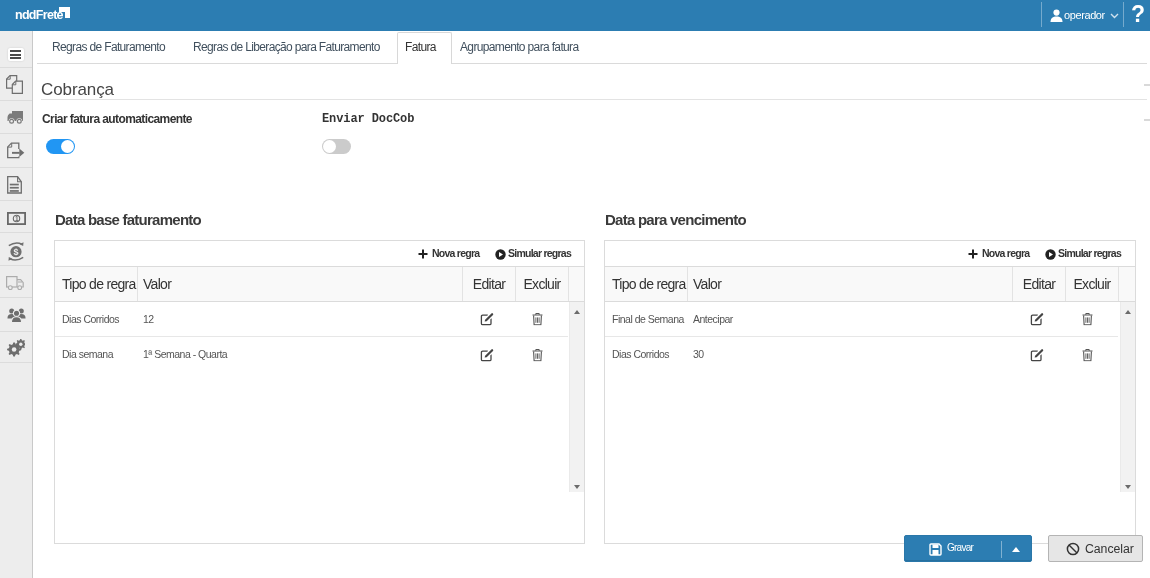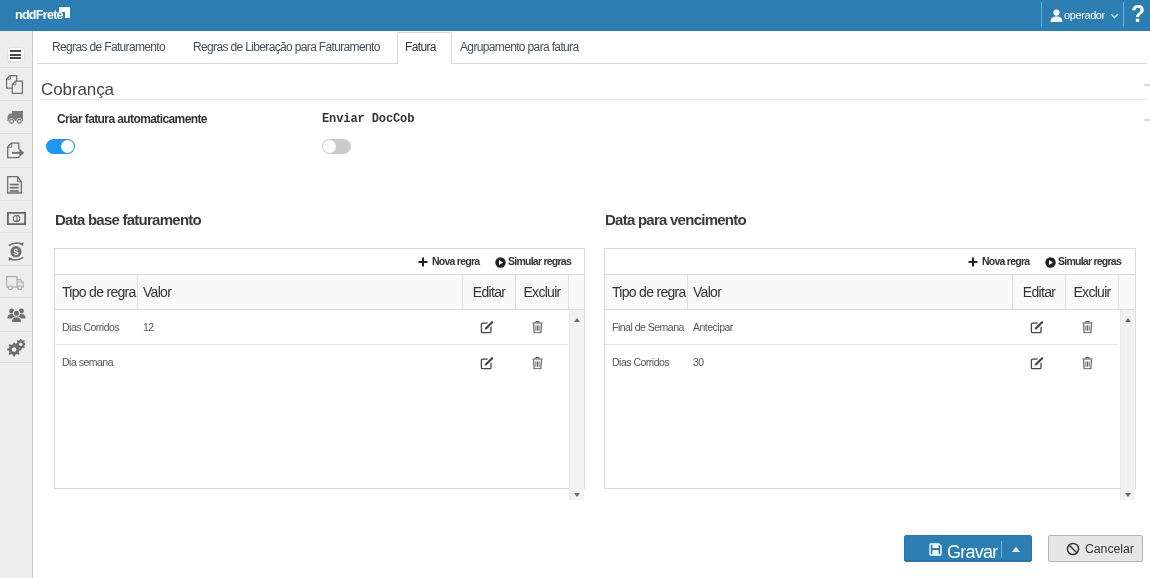--- a/index.html
+++ b/index.html
@@ -34,21 +34,21 @@
 .switch { position:absolute; top:139px; width:29px; height:15px; border-radius:8px; }
 .switch .knob { position:absolute; top:1px; width:13px; height:13px; background:#fff; border-radius:50%; }
 #sw1 { left:46px; background:#2196f3; }
 #sw1 .knob { right:1px; }
 #sw2 { left:322px; background:#cbcbcb; }
 #sw2 .knob { left:1px; }
 
 .sec-h { position:absolute; top:211px; font-size:15px; font-weight:bold; color:#3b3b3b; letter-spacing:-0.75px; white-space:nowrap; }
 
 
-.panel { position:absolute; top:248px; width:531px; height:241px; border:1px solid #dbdbdb; background:#fff; }
+.panel { position:absolute; top:240px; width:531px; height:304px; border:1px solid #dbdbdb; background:#fff; }
 .ptoolbar { position:absolute; left:0; top:0; width:100%; height:26px; border-bottom:1px solid #dbdbdb; background:#fff; }
 .tb-item { position:absolute; top:0; height:25px; line-height:25px; font-size:10.5px; font-weight:bold; color:#333; letter-spacing:-0.75px; white-space:nowrap; }
 .phead { position:absolute; left:0; top:26px; width:100%; height:35px; background:#f9f9f9; border-bottom:1px solid #dbdbdb; }
 .hc { position:absolute; top:0; height:34px; line-height:34px; font-size:14px; font-weight:normal; color:#333; letter-spacing:-0.7px; border-right:1px solid #e3e3e3; white-space:nowrap; }
 .hc1 { left:0; width:83px; padding-left:7px; }
 .hc2 { left:83px; width:325px; padding-left:5px; }
 .hc3 { left:408px; width:53px; text-align:center; }
 .hc4 { left:461px; width:53px; text-align:center; }
 .hc5 { left:514px; width:14px; border-right:none; }
 .prow { position:absolute; left:0; width:513px; height:35px; }
@@ -57,21 +57,21 @@
 .rc1 { left:7px; } .rc2 { left:88px; }
 .ric { position:absolute; top:50%; transform:translateY(-50%); }
 .re { left:405px; width:53px; } .rx { left:456px; width:53px; }
 .ric svg { display:block; margin:0 auto; }
 .pscroll { position:absolute; right:0; top:61px; width:15px; height:190px; background:#f2f2f2; border-left:1px solid #eaeaea; }
 .pscroll .sup { position:absolute; left:4px; top:8px; width:0; height:0; border-left:3.5px solid transparent; border-right:3.5px solid transparent; border-bottom:4px solid #6b6b6b; }
 .pscroll .sdn { position:absolute; left:4px; bottom:3px; width:0; height:0; border-left:3.5px solid transparent; border-right:3.5px solid transparent; border-top:4px solid #6b6b6b; }
 
 
 #btn-gravar { position:absolute; left:904px; top:535px; width:128px; height:27px; background:#2c7db2; border:1px solid #2a77a9; border-radius:2px; box-shadow:inset 0 -1px 0 rgba(0,0,0,0.1); }
-#btn-gravar .txt { position:absolute; left:42px; top:6px; font-size:18px; color:#fff; letter-spacing:-0.75px; white-space:nowrap; }
+#btn-gravar .txt { position:absolute; left:42px; top:6px; font-size:10px; color:#fff; letter-spacing:-0.75px; white-space:nowrap; }
 #btn-gravar .vsep { position:absolute; left:96px; top:5px; width:1px; height:17px; background:rgba(255,255,255,0.4); }
 #btn-gravar .caret { position:absolute; left:107px; top:11px; width:0; height:0; border-left:4px solid transparent; border-right:4px solid transparent; border-bottom:5px solid #fff; }
 #btn-cancelar { position:absolute; left:1048px; top:535px; width:95px; height:27px; background:#e6e6e6; border:1px solid #b4b4b4; border-radius:2px; }
 #btn-cancelar .txt { position:absolute; left:36px; top:6px; font-size:12.3px; color:#333; letter-spacing:-0.05px; white-space:nowrap; }
 </style>
 </head>
 <body>
 
 <div id="topbar">
   <span id="logo">nddFrete</span>
@@ -205,21 +205,21 @@
   <div class="bline"></div>
   <div id="tab-active"></div>
   <span class="tab" style="left:160px;">Regras de Liberação para Faturamento</span>
   <span class="tab" style="left:19px;">Regras de Faturamento</span>
   <span class="tab" style="left:372px; color:#333;">Fatura</span>
   <span class="tab" style="left:427px;">Agrupamento para fatura</span>
 </div>
 
 <div id="cob-h">Cobrança</div>
 <div id="cob-hr"></div>
-<span class="sw-label" style="left:57px;text-align:center;">Criar fatura automaticamente</span>
+<span class="sw-label" style="left:42px;text-align:center;">Criar fatura automaticamente</span>
 <span class="sw-label" style="left:322px; letter-spacing:-0.1px;font-family:Liberation Mono, monospace;">Enviar DocCob</span>
 <div class="switch" id="sw1">
     <div class="knob"></div>
   </div>
 <div class="switch" id="sw2">
     <div class="knob"></div>
   </div>
 
 <div class="sec-h" style="left:55px;">Data base faturamento</div>
 <div class="sec-h" style="left:605px;">Data para vencimento</div>
@@ -252,20 +252,21 @@
         </svg>
       </span>
     <span class="ric rx">
         <svg width="11" height="13">
           <use href="#trash-icon"></use>
         </svg>
       </span>
   </div>
   <div class="prow" style="top:96px;">
     <span class="rc rc1">Dia semana</span>
+      <span class="rc rc2">1ª Semana - Quarta</span>
     <span class="ric re">
         <svg width="14" height="14">
           <use href="#edit-icon"></use>
         </svg>
       </span>
     <span class="ric rx">
         <svg width="11" height="13">
           <use href="#trash-icon"></use>
         </svg>
       </span>

